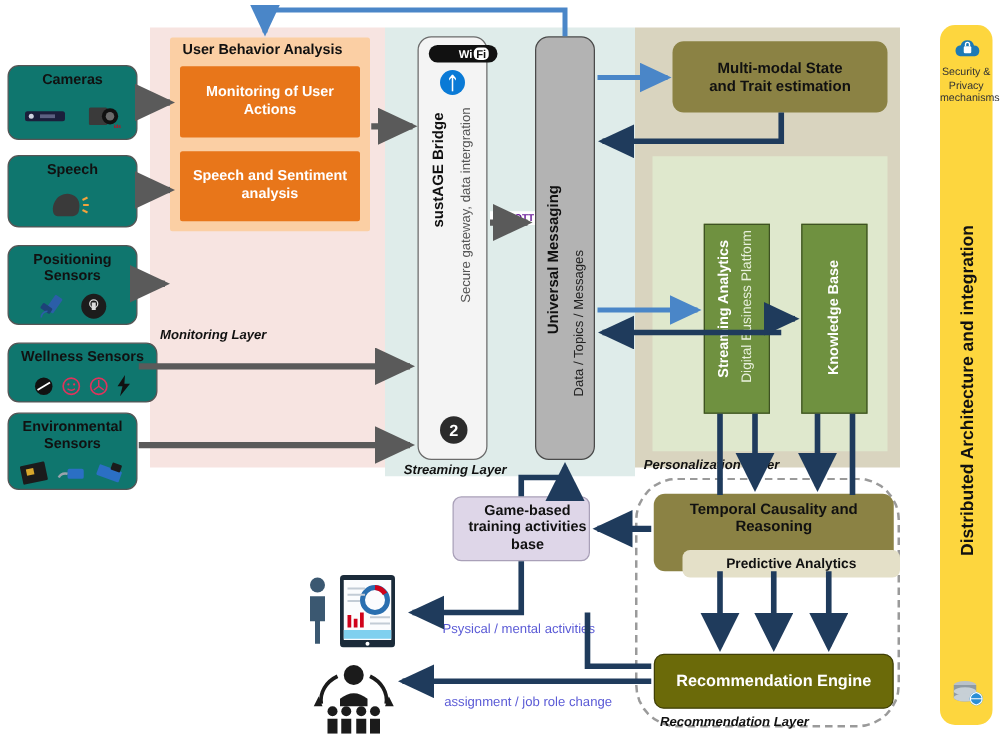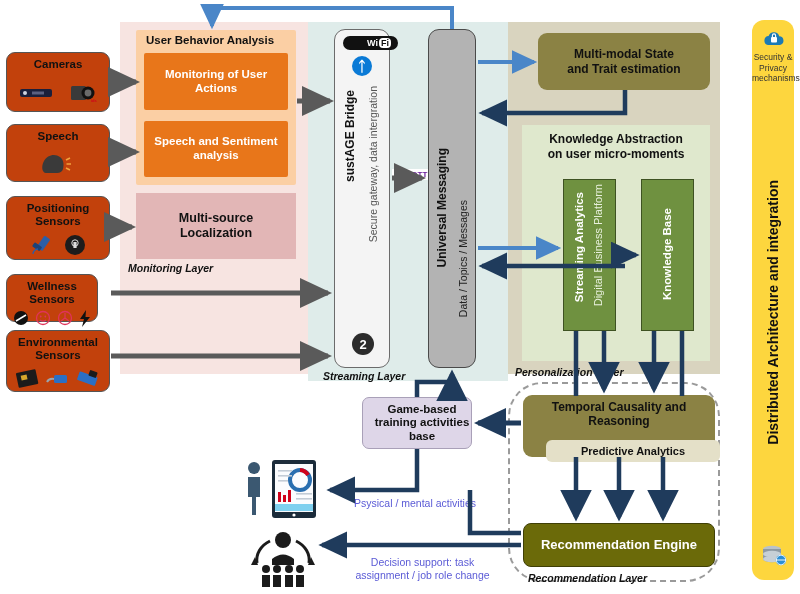--- a/index.html
+++ b/index.html
@@ -11,21 +11,21 @@
   .band-monitor{left:120px;top:22px;width:188px;height:352px;background:#f7e4e1;}
   .band-stream{left:308px;top:22px;width:200px;height:359px;background:#dfecea;}
   .band-person{left:508px;top:22px;width:212px;height:352px;background:#d9d4bf;}
 
   .layer-label{font-style:italic;font-weight:bold;font-size:10.5px;color:#111;}
 
   
   .node{display:flex;align-items:center;justify-content:center;text-align:center;
         font-weight:bold;line-height:1.18;}
 
-  .src-box{background:#c2410c;border:1.3px solid #555;border-radius:9px;
+  .src-box{background:#0f766e;border:1.3px solid #555;border-radius:9px;
            display:flex;flex-direction:column;align-items:center;justify-content:flex-start;
            padding-top:5px;font-size:11.5px;font-weight:bold;color:#111;}
   .src-title{text-align:center;line-height:1.12;}
   .src-icons{display:flex;align-items:center;justify-content:center;gap:7px;margin-top:4px;flex:1;}
 
   .uba-wrap{background:#fbcfa4;left:136px;top:30px;width:160px;height:155px;border-radius:2px;}
   .uba-title{left:146px;top:34px;width:150px;font-size:11.5px;font-weight:bold;color:#111;}
   .orange{background:#e8761a;color:#fff;font-size:11.5px;border-radius:2px;}
   .pink-box{background:#e2b6b6;color:#111;font-size:12.5px;}
 
@@ -110,21 +110,21 @@
         <path d="M2 21 a5 5 0 0 1 5 -5" stroke="#2b5ea8" stroke-width="1.3" fill="none"></path>
       </svg>
       <svg width="22" height="22" viewBox="0 0 22 22">
         <circle cx="11" cy="11" r="10" fill="#1c1c1c"></circle>
         <circle cx="11" cy="9" r="3.2" fill="none" stroke="#ddd" stroke-width="1"></circle>
         <rect x="9.4" y="8" width="3.2" height="6" fill="#ddd"></rect>
       </svg>
     </div>
   </div>
 
-  <div class="abs src-box" style="left:6px;top:274px;width:92px;height:48px;">
+  <div class="abs src-box" style="left:6px;top:274px;width:120px;height:48px;">
     <div class="src-title">Wellness Sensors</div>
     <div class="src-icons" style="gap:6px;">
       <svg width="16" height="16" viewBox="0 0 16 16">
           <circle cx="8" cy="8" r="7" fill="#111"></circle>
           <path d="M8 1 a7 7 0 0 0 0 14" fill="#fff" opacity=".0"></path>
           <path d="M3 11 l10 -6" stroke="#fff" stroke-width="1.5"></path>
         </svg>
       <svg width="16" height="16" viewBox="0 0 16 16">
           <circle cx="8" cy="8" r="6.5" fill="none" stroke="#e0335c" stroke-width="1.3"></circle>
           <circle cx="5.7" cy="6.5" r=".9" fill="#e0335c"></circle>
@@ -172,26 +172,20 @@
     </div>
   </div>
 
   <div class="abs node orange" style="left:144px;top:121px;width:144px;height:56px;">
     <div>
       <div>Speech and Sentiment</div>
       <div>analysis</div>
     </div>
   </div>
 
-  <div class="abs node pink-box" style="left:136px;top:193px;width:160px;height:66px;">
-    <div>
-      <div>Multi-source</div>
-      <div>Localization</div>
-    </div>
-  </div>
 
   <div class="abs layer-label" style="left:128px;top:262px;">Monitoring Layer</div>
 
   <div class="abs rounded-col" style="left:334px;top:29px;width:56px;height:339px;">
     <div style="position:absolute;left:8px;top:6px;">
       <div class="wifi">
           <b>Wi</b>
           <span class="pill">Fi</span>
         </div>
     </div>
@@ -211,24 +205,20 @@
   <div class="abs layer-label" style="left:312px;top:370px;margin-left:11px;">Streaming Layer</div>
 
   <div class="abs node olive" style="left:538px;top:33px;width:172px;height:57px;">
     <div>
       <div>Multi-modal State</div>
       <div>and Trait estimation</div>
     </div>
   </div>
 
   <div class="abs kab" style="left:522px;top:125px;width:188px;height:236px;"></div>
-  <div class="abs" style="left:524px;top:132px;width:184px;text-align:center;font-size:12px;font-weight:bold;color:#111;line-height:1.25;">
-    <div>Knowledge Abstraction</div>
-    <div>on user micro-moments</div>
-  </div>
 
   <div class="abs green" style="left:563px;top:179px;width:53px;height:152px;">
     <div class="abs vert" style="left:9px;top:12px;font-weight:bold;font-size:11.5px;">Streaming Analytics</div>
     <div class="abs vert" style="left:28px;top:4px;font-weight:normal;font-size:11px;color:#e8f0dc;">Digital Business Platform</div>
   </div>
 
   <div class="abs green" style="left:641px;top:179px;width:53px;height:152px;">
     <div class="abs vert" style="left:19px;top:28px;font-weight:bold;font-size:11.5px;">Knowledge Base</div>
   </div>
 
@@ -293,21 +283,20 @@
         <circle cx="41" cy="42" r="4"></circle>
           <path d="M37 48 h8 v12 h-8 Z"></path>
         <circle cx="52" cy="42" r="4"></circle>
           <path d="M48 48 h8 v12 h-8 Z"></path>
       </g>
     </svg>
   </div>
 
   <div class="abs blue-anno" style="left:330px;top:497px;width:170px;">Psysical / mental activities</div>
   <div class="abs blue-anno" style="left:330px;top:556px;width:185px;">
-    <div>Decision support: task</div>
     <div>assignment / job role change</div>
   </div>
 
   <div class="abs yellow-bar" style="left:752px;top:20px;width:42px;height:560px;">
     <div style="position:absolute;left:11px;top:10px;">
       <svg width="22" height="18" viewBox="0 0 22 18">
         <path d="M5 15 a4.5 4.5 0 0 1 .6 -8.9 A5.5 5.5 0 0 1 16.2 6.3 A4.4 4.4 0 0 1 17 15 Z" fill="#1c7ab5"></path>
         <rect x="8" y="7" width="6" height="5.5" rx="1" fill="#fff"></rect>
         <path d="M9.4 7 v-1.5 a1.6 1.6 0 0 1 3.2 0 V7" stroke="#fff" stroke-width="1.1" fill="none"></path>
       </svg>

